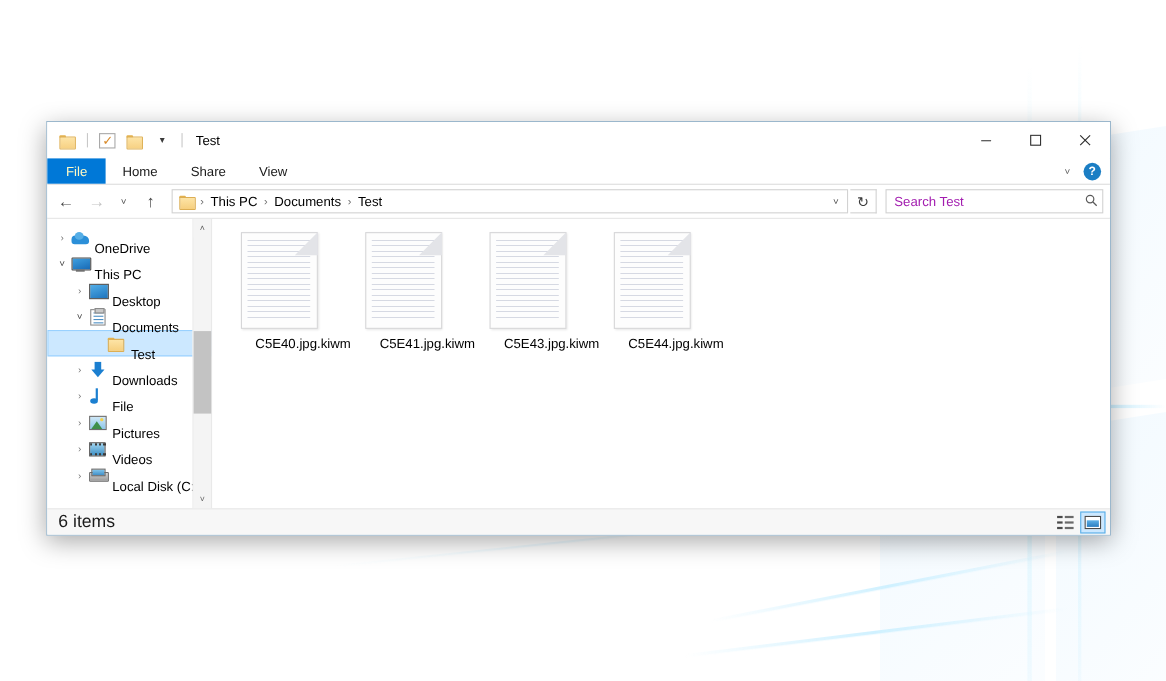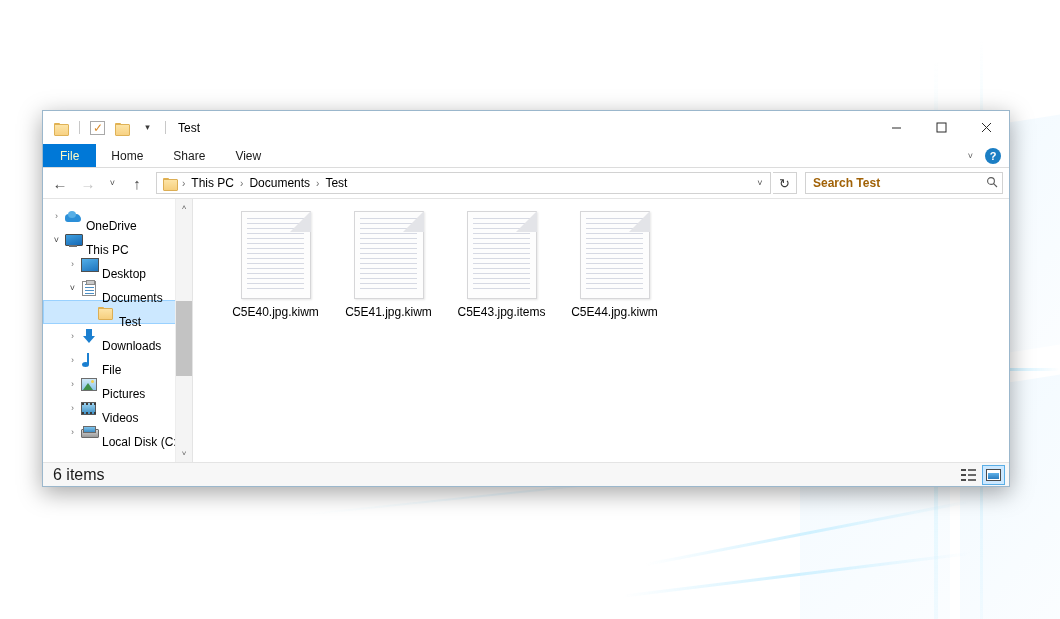--- a/index.html
+++ b/index.html
@@ -177,21 +177,21 @@
     color: #3a3a3a; font-size: 13px;
     background: #fff;
   }
   #searchbox {
     width: 198px; height: 22px;
     border: 1px solid #d2d2d2; background: #fff;
     display: flex; align-items: center;
     margin-left: 6px;
     padding: 0 4px 0 7px;
   }
-  #searchbox .ph { flex: 1; color: #a16207; font-size: 12px; font-weight: bold; }
+  #searchbox .ph { flex: 1; color: #a21caf; font-size: 12px; }
   .search-glass { color: #5a5a5a; font-size: 12px; }
 
   
   #body {
     flex: 1; display: flex; min-height: 0;
     border-top: 1px solid #e4e4e4;
   }
   #navpane {
     width: 150px; min-width: 150px;
     background: #fff;
@@ -354,21 +354,21 @@
   #content {
     flex: 1; position: relative; background: #fff; overflow: hidden;
   }
   #filegrid {
     display: flex; flex-wrap: wrap;
     padding: 8px 0 0 26px;
   }
   .file-item {
     width: 113px;
     padding-top: 4px;
-    display: flex; flex-direction: column; align-items: center;
+    display: flex; flex-direction: column; 
   }
   .doc-icon {
     width: 70px; height: 88px;
     position: relative;
     margin-bottom: 6px;
   }
   .doc-page {
     position: absolute; left: 0; top: 0;
     width: 70px; height: 88px;
     background: #fdfdfd;
@@ -641,21 +641,21 @@
               <div class="file-name">C5E41.jpg.kiwm</div>
             </div>
             <div class="file-item">
               <div class="doc-icon">
                 <div class="doc-page"></div>
                 <div class="doc-lines"></div>
                 <div class="doc-fold-edge">
                   <div class="doc-fold-tri"></div>
                 </div>
               </div>
-              <div class="file-name">C5E43.jpg.items</div>
+              <div class="file-name">C5E43.jpg.kiwm</div>
             </div>
             <div class="file-item">
               <div class="doc-icon">
                 <div class="doc-page"></div>
                 <div class="doc-lines"></div>
                 <div class="doc-fold-edge">
                   <div class="doc-fold-tri"></div>
                 </div>
               </div>
               <div class="file-name">C5E44.jpg.kiwm</div>

